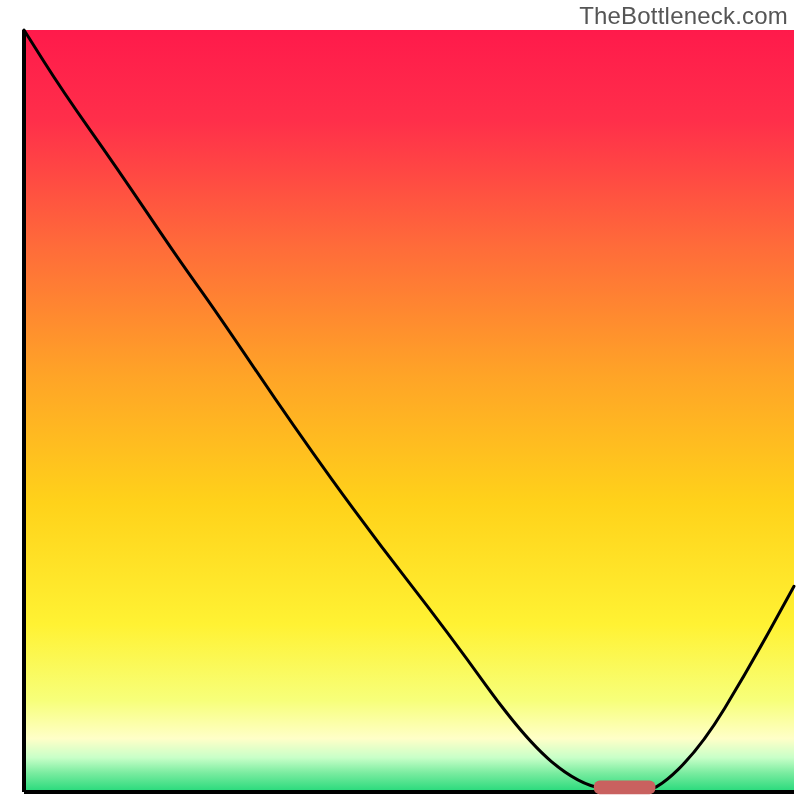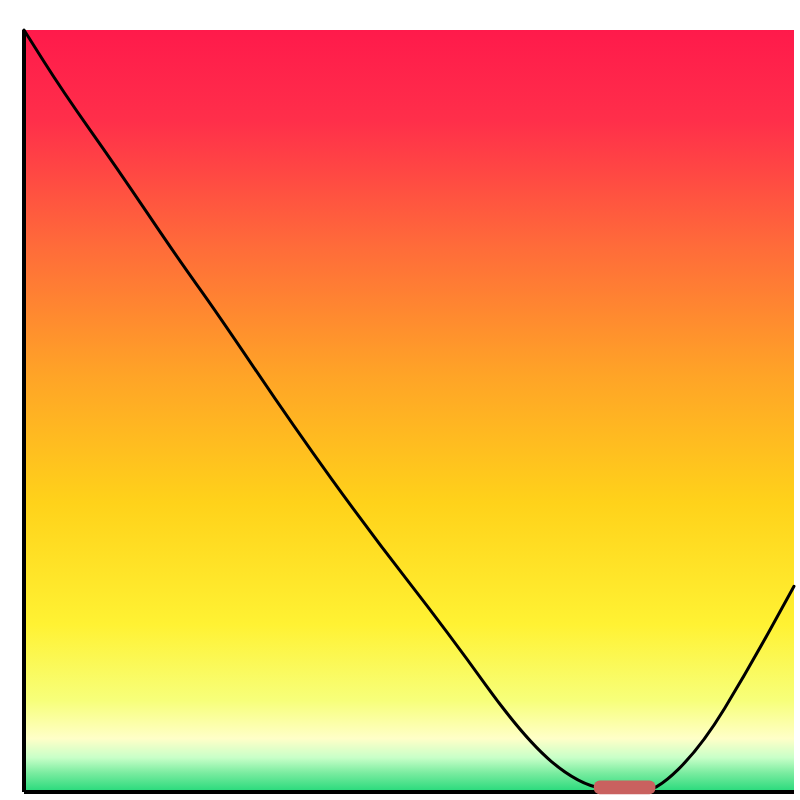--- a/index.html
+++ b/index.html
@@ -29,20 +29,21 @@
     left: 0;
     top: 0;
     width: 800px;
     height: 800px;
   }
 </style>
 </head>
 <body>
 
 <div class="container">
+  <div class="watermark">TheBottleneck.com</div>
 
   <svg class="chart" viewBox="0 0 800 800">
     <defs>
       <linearGradient id="bg-grad" x1="0" y1="0" x2="0" y2="1">
           <stop offset="0%" stop-color="#ff1a4b"></stop>
           <stop offset="12%" stop-color="#ff2f4a"></stop>
           <stop offset="28.000000000000004%" stop-color="#ff6a3a"></stop>
           <stop offset="45%" stop-color="#ffa327"></stop>
           <stop offset="62%" stop-color="#ffd21a"></stop>
           <stop offset="78%" stop-color="#fff233"></stop>

